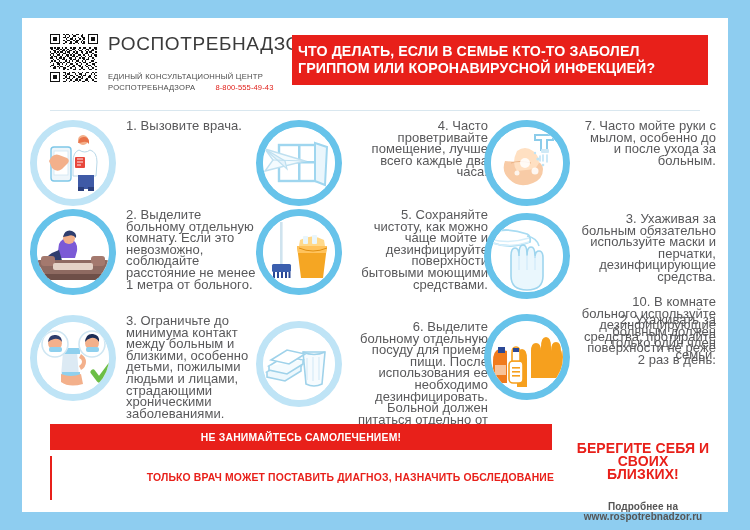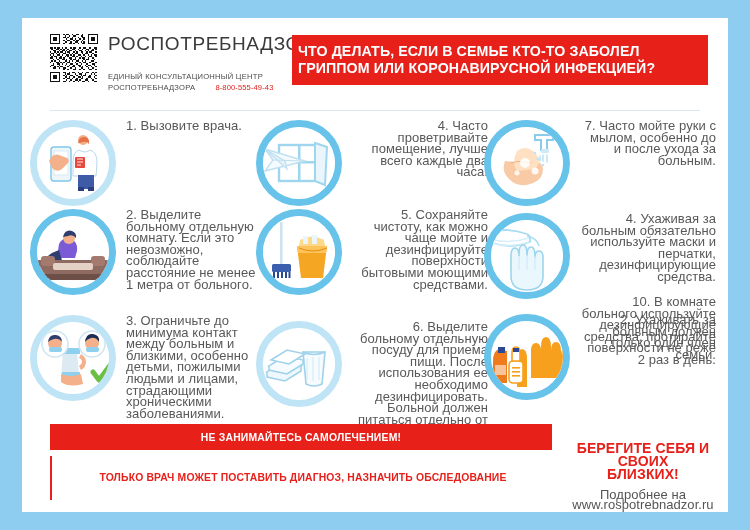--- a/index.html
+++ b/index.html
@@ -69,31 +69,31 @@
   .footer{position:absolute;left:0;top:398px;width:622px;height:96px;}
   .f-red{
     position:absolute;left:28px;top:8px;width:502px;height:26px;
     background:#e8201a;color:#fff;
     display:flex;align-items:center;justify-content:center;
   }
   .f-red span{font-size:10.4px;font-weight:bold;letter-spacing:.2px;}
   .f-white{
     position:absolute;left:28px;top:40px;width:502px;height:44px;
     border-left:2px solid #e8201a;
-    display:flex;flex-direction:column;align-items:center;justify-content:center;
+    display:flex;flex-direction:column;align-items:flex-end;justify-content:center;
   }
   .f-white span{
     font-size:10.4px;font-weight:bold;color:#e8201a;letter-spacing:.15px;line-height:14px;
   }
   .f-right{position:absolute;left:546px;top:26px;width:150px;text-align:center;}
   .f-right .l1,.f-right .l2{
     font-size:14px;font-weight:bold;color:#e8201a;line-height:13px;letter-spacing:.1px;
   }
   .f-more{
-    margin-top:9px;font-size:13px;color:#555;letter-spacing:.05px;line-height:10px;
+    margin-top:21px;font-size:10px;color:#555;letter-spacing:.05px;line-height:10px;font-weight:bold;
   }
 </style>
 </head>
 <body>
 
 <div class="poster">
 
   <div class="header">
 
     <div class="logo-block">
@@ -533,21 +533,21 @@
           <svg width="72" height="72" viewBox="0 0 72 72">
             <circle cx="36" cy="36" r="36" fill="#fff"></circle>
             <path d="M-4 14 q18 -8 40 0 q4 2 3 8 q-20 8 -40 0z" fill="#fff" stroke="#a9dcf2" stroke-width="1.8"></path>
             <path d="M-4 18 q20 7 42 0" stroke="#d5eefa" stroke-width="1.4" fill="none"></path>
             <path d="M-2 22 q20 7 40 0" stroke="#d5eefa" stroke-width="1.4" fill="none"></path>
             <path d="M36 16 q10 2 12 10" stroke="#a9dcf2" stroke-width="1.6" fill="none"></path>
             <path d="M20 36 q0 -8 4 -8 q4 0 4 8 v-2 q0 -9 4 -9 q4 0 4 9 v2 q0 -9 4 -9 q4 0 4 9 v2 q0 -7 4 -7 q4 0 4 7 l0 18 q0 14 -16 14 q-16 0 -16 -14z" fill="#eaf7fd" stroke="#9ed5ee" stroke-width="1.6"></path>
             <path d="M28 36 v14 M36 35 v15 M44 36 v14" stroke="#cfeafa" stroke-width="1.2"></path>
           </svg>
         </div>
-        <div class="txt w134">4. Ухаживая за больным обязательно используйте маски и перчатки, дезинфицирующие средства.</div>
+        <div class="txt w134">3. Ухаживая за больным обязательно используйте маски и перчатки, дезинфицирующие средства.</div>
       </div>
 
       <div class="item" style="top:200px;">
         <div class="circle">
           <svg width="72" height="72" viewBox="0 0 72 72">
             <circle cx="36" cy="36" r="36" fill="#fff"></circle>
             <path d="M40 30 q0 -8 5 -8 q5 0 5 8 v-4 q0 -10 5 -10 q5 0 5 10 v4 q0 -9 5 -9 q5 0 5 9 v4 q0 -7 5 -7 l0 30 h-35z" fill="#f6a01e"></path>
             <path d="M26 38 q0 -10 5 -10 q5 0 5 10 l0 28 h-10z" fill="#f6a01e"></path>
             <rect x="18" y="40" width="14" height="22" rx="4" fill="#fff" stroke="#f6a01e" stroke-width="1.6"></rect>
             <rect x="21" y="46" width="8" height="1.6" fill="#f6a01e"></rect>

